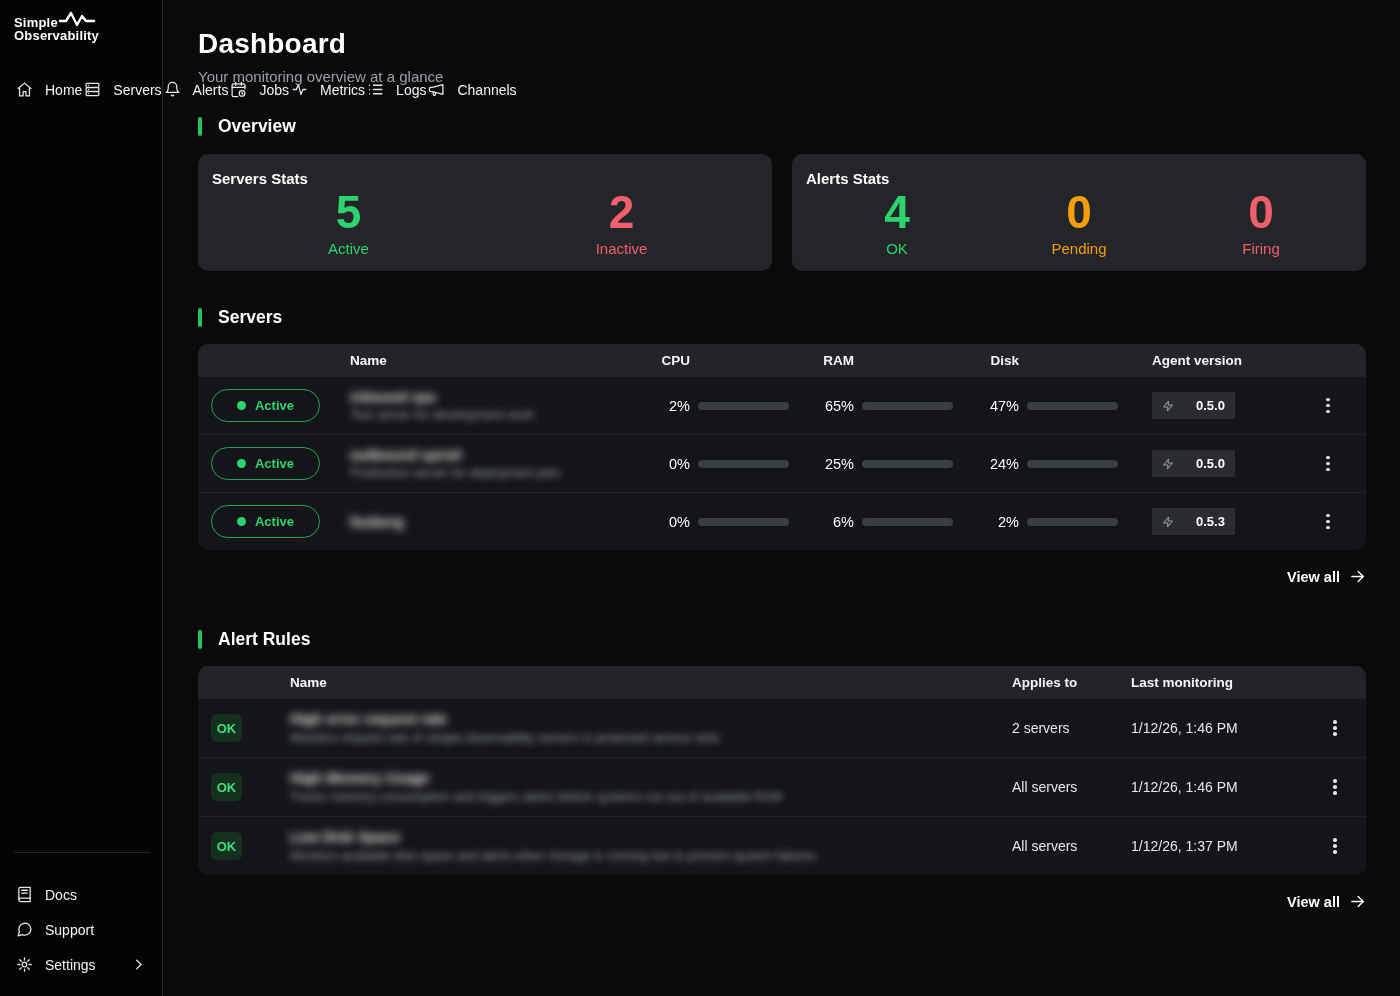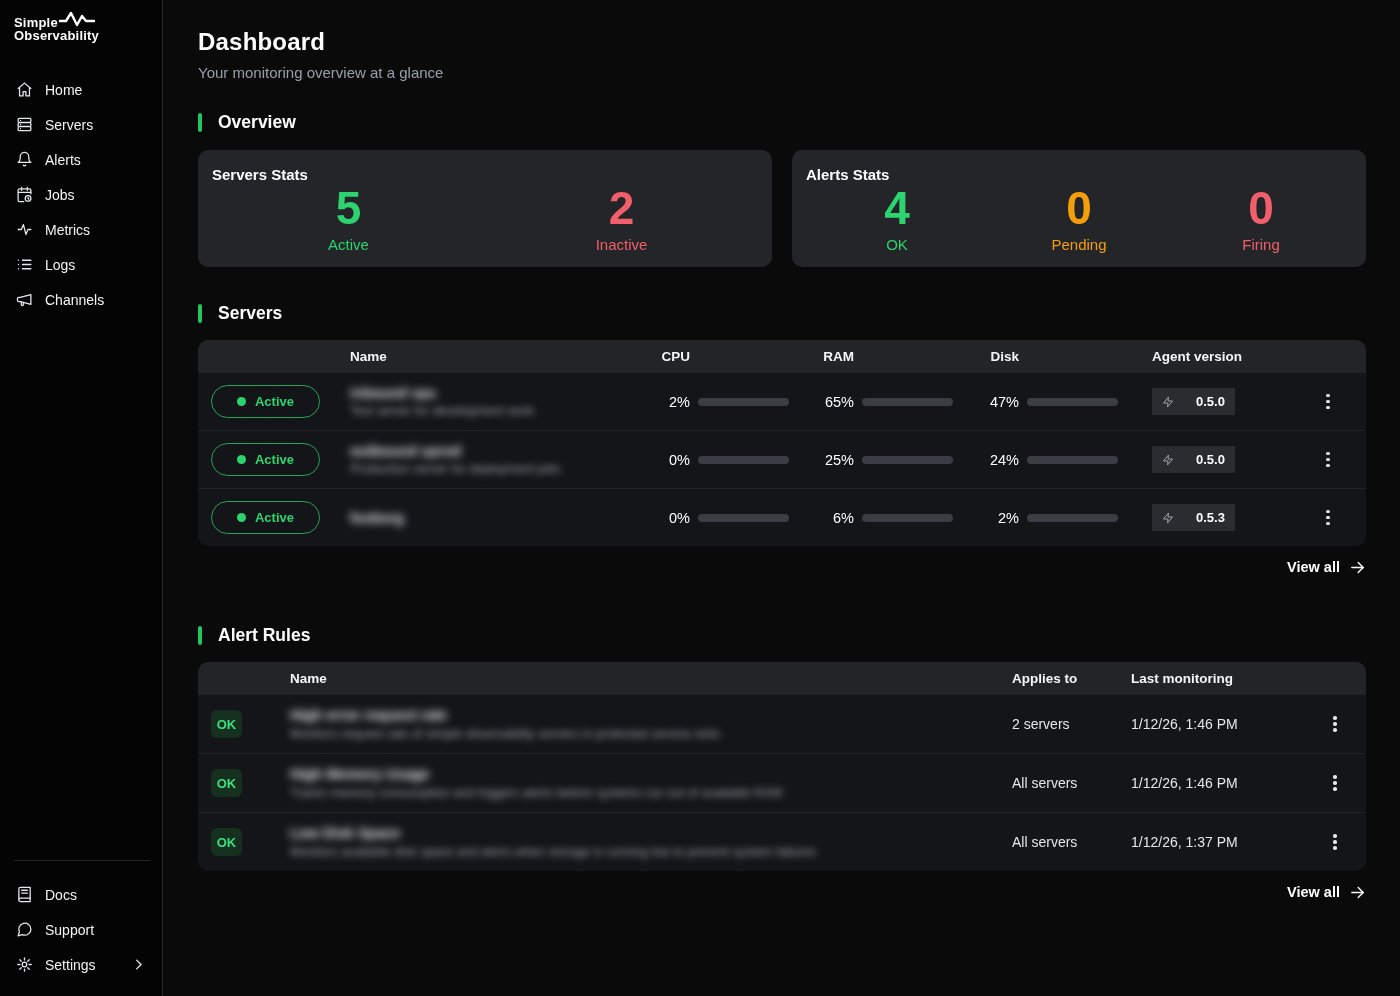--- a/index.html
+++ b/index.html
@@ -15,35 +15,35 @@
   
   .sidebar {
     width:163px; min-width:163px; height:100%;
     background:#040404;
     border-right:1px solid #2a2a2a;
     display:flex; flex-direction:column;
     padding:16px 12px 14px 14px;
   }
   .brand { position:relative; width:fit-content; font-weight:bold; font-size:13px; line-height:13px; letter-spacing:.2px; }
   .brand .zigzag { position:absolute; left:44px; top:-6px; }
-  .nav { margin-top:30px; display:flex; flex-direction:column; }
+  .nav { margin-top:30px; display:flex; flex-direction:row; }
   .nav-item {
     display:flex; align-items:center; gap:12px;
     height:35px; font-size:14px; color:#f3f4f6; cursor:pointer;
     border-radius:6px; padding-left:2px;
   }
   .nav-item .ic { width:17px; height:17px; color:#e5e7eb; }
-  .side-footer { margin-top:auto; border-top:1px solid #242424; padding-top:16px; }
+  .side-footer { margin-top:auto; border-top:1px solid #242424; padding-top:24px; }
   .side-footer .nav-item { height:35px; }
   .nav-item.with-chevron { justify-content:flex-start; }
   .nav-item .chev { margin-left:auto; margin-right:4px; color:#e5e7eb; }
 
   
   .main { flex:1; padding:28px 34px 0 35px; overflow:hidden; }
-  .page-title { font-size:24px; font-weight:bold; letter-spacing:.2px; }
+  .page-title { font-size:28px; font-weight:bold; letter-spacing:.2px; }
   .page-subtitle { margin-top:8px; font-size:15px; color:#9aa0a8; }
 
   .section-heading { display:flex; align-items:center; gap:16px; }
   .section-heading .bar { width:4px; height:19px; border-radius:2px; background:#22c55e; }
   .section-heading .txt { font-size:17.5px; font-weight:bold; }
 
   
   .cards-row { display:flex; gap:20px; margin-top:17px; }
   .stat-card {
     flex:1; height:117px; background:#242528; border-radius:10px;
@@ -88,21 +88,21 @@
   .agent-chip {
     display:inline-flex; align-items:center; gap:22px; background:#2b2c30;
     border-radius:0; padding:6px 10px; font-size:13px; font-weight:bold; color:#fff;
   }
   .agent-chip .zap { color:#9ca3af; }
 
   .kebab { display:flex; flex-direction:column; gap:2.5px; align-items:center; justify-self:center; cursor:pointer; padding:6px; background:none; border:none; }
   .kebab i { width:3.5px; height:3.5px; border-radius:50%; background:#e5e7eb; display:block; }
 
   .view-all-row { display:flex; justify-content:flex-end; margin-top:13px; height:22px; }
-  .view-all { display:inline-flex; align-items:flex-start; gap:9px; color:#fff; font-size:14.5px; font-weight:bold; cursor:pointer; background:none; border:none; font-family:inherit; }
+  .view-all { display:inline-flex; align-items:flex-end; gap:9px; color:#fff; font-size:14.5px; font-weight:bold; cursor:pointer; background:none; border:none; font-family:inherit; }
 
   .ok-badge {
     display:inline-flex; align-items:center; justify-content:center;
     background:#15301f; color:#3fdd7d; font-size:13px; font-weight:bold;
     border-radius:6px; padding:7px 9px; width:31px; height:28px;
   }
   .alr-name-cell { display:flex; flex-direction:column; gap:4px; padding:9px 0; }
   .alr-text { font-size:14px; color:#e5e7eb; }
 
   .alerts-section { margin-top:44px; }

